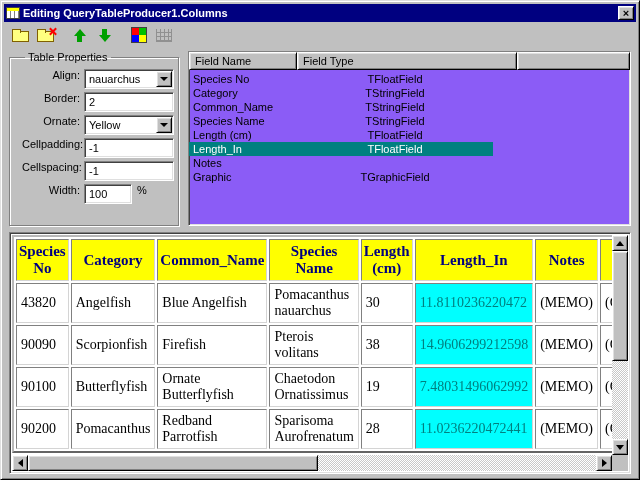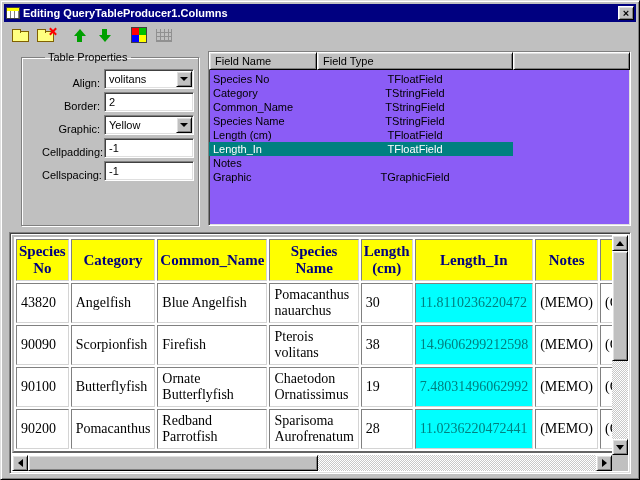--- a/index.html
+++ b/index.html
@@ -61,26 +61,25 @@
     border-right: 1px solid #909090; border-bottom: 1px solid #909090;
   }
 
   
   .content { flex: 0 0 178px; display: flex; gap: 9px; padding: 3px 5px 0 5px; }
 
   fieldset.groupbox {
     width: 164px; flex: 0 0 164px;
     border: 1px solid #808080;
     box-shadow: 1px 1px 0 #fff, inset 1px 1px 0 #fff;
-    padding: 6px 4px 4px 20px;
-    margin-left: 12px;
+    padding: 6px 4px 4px 12px;
   }
   fieldset.groupbox legend { padding: 0 3px; margin-left: 3px; }
 
-  .prop-row { display: flex; align-items: flex-end; margin-bottom: 3px; height: 20px; }
+  .prop-row { display: flex; align-items: flex-start; margin-bottom: 3px; height: 20px; }
   .prop-label { width: 62px; text-align: right; padding-right: 4px; white-space: nowrap; overflow: hidden; }
 
   .sunken-field {
     background: #fff; border: 1px solid; border-color: #808080 #fff #fff #808080;
     box-shadow: inset 1px 1px 0 #404040, inset -1px -1px 0 #dfdfdf;
   }
   .edit { width: 90px; height: 20px; font: 11px "Liberation Sans", sans-serif; padding: 1px 4px; outline: none; }
   .edit.small { width: 48px; }
   .pct { margin-left: 5px; }
 
@@ -91,21 +90,21 @@
 
   
   .listview {
     flex: 1; background: #8b5cf6; overflow: hidden;
     border: 1px solid; border-color: #808080 #fff #fff #808080;
     box-shadow: inset 1px 1px 0 #404040, inset -1px -1px 0 #dfdfdf;
     display: flex; flex-direction: column;
   }
   .lv-header { display: flex; flex: 0 0 18px; }
   .hcol { padding: 2px 5px; white-space: nowrap; overflow: hidden; }
-  .hcol.c1 { width: 108px; } .hcol.c2 { width: 196px; } .hcol.fill { flex: 1; }
+  .hcol.c1 { width: 108px; } .hcol.c2 { width: 220px; } .hcol.fill { flex: 1; }
   .lv-body { flex: 1; padding-top: 2px; }
   .lv-row { display: flex; align-items: center; height: 14px; width: 304px; }
   .lv-row .cell1 { width: 106px; padding-left: 4px; white-space: nowrap; overflow: hidden; }
   .lv-row .cell2 { flex: 1; padding-left: 2px; white-space: nowrap; overflow: hidden; text-align: center; }
   .lv-row.selected { background: var(--sel-bg, #008080); color: #fff; }
 
   
   .preview {
     flex: 1; margin: 6px 5px 2px 5px; position: relative; background: #fff; overflow: hidden;
     border: 1px solid; border-color: #808080 #fff #fff #808080;
@@ -199,52 +198,57 @@
   </div>
 
   <div class="content">
 
     <fieldset class="groupbox">
       <legend>Table Properties</legend>
 
       <div class="prop-row">
         <label class="prop-label">Align:</label>
         <div class="combo sunken-field">
-          <span class="combo-text">volitans</span>
+          <span class="combo-text">nauarchus</span>
           <span class="combo-btn btn3d">
               <span class="tri-down"></span>
             </span>
         </div>
       </div>
 
       <div class="prop-row">
         <label class="prop-label">Border:</label>
         <input class="edit sunken-field" value="2" style="">
       </div>
 
       <div class="prop-row">
-        <label class="prop-label">Graphic:</label>
+        <label class="prop-label">Ornate:</label>
         <div class="combo sunken-field">
           <span class="combo-text">Yellow</span>
           <span class="combo-btn btn3d">
               <span class="tri-down"></span>
             </span>
         </div>
       </div>
 
       <div class="prop-row">
         <label class="prop-label">Cellpadding:</label>
         <input class="edit sunken-field" value="-1" style="">
       </div>
 
       <div class="prop-row">
         <label class="prop-label">Cellspacing:</label>
         <input class="edit sunken-field" value="-1" style="">
       </div>
 
+      <div class="prop-row">
+        <label class="prop-label">Width:</label>
+        <input class="edit small sunken-field" value="100" style="">
+        <span class="pct">%</span>
+      </div>
     </fieldset>
 
     <div class="listview">
       <div class="lv-header">
         <div class="hcol c1 btn3d">Field Name</div>
         <div class="hcol c2 btn3d">Field Type</div>
         <div class="hcol fill btn3d"></div>
       </div>
       <div class="lv-body">
         <div class="lv-row">

